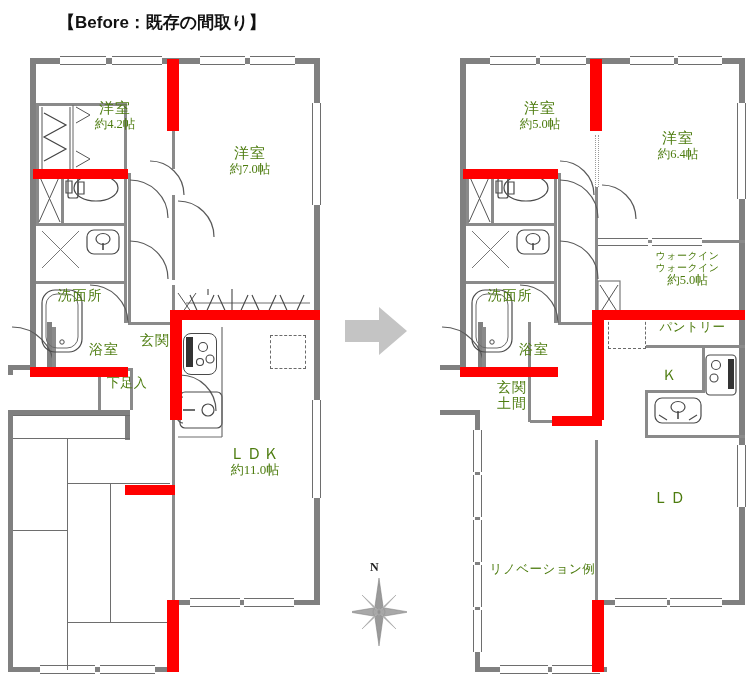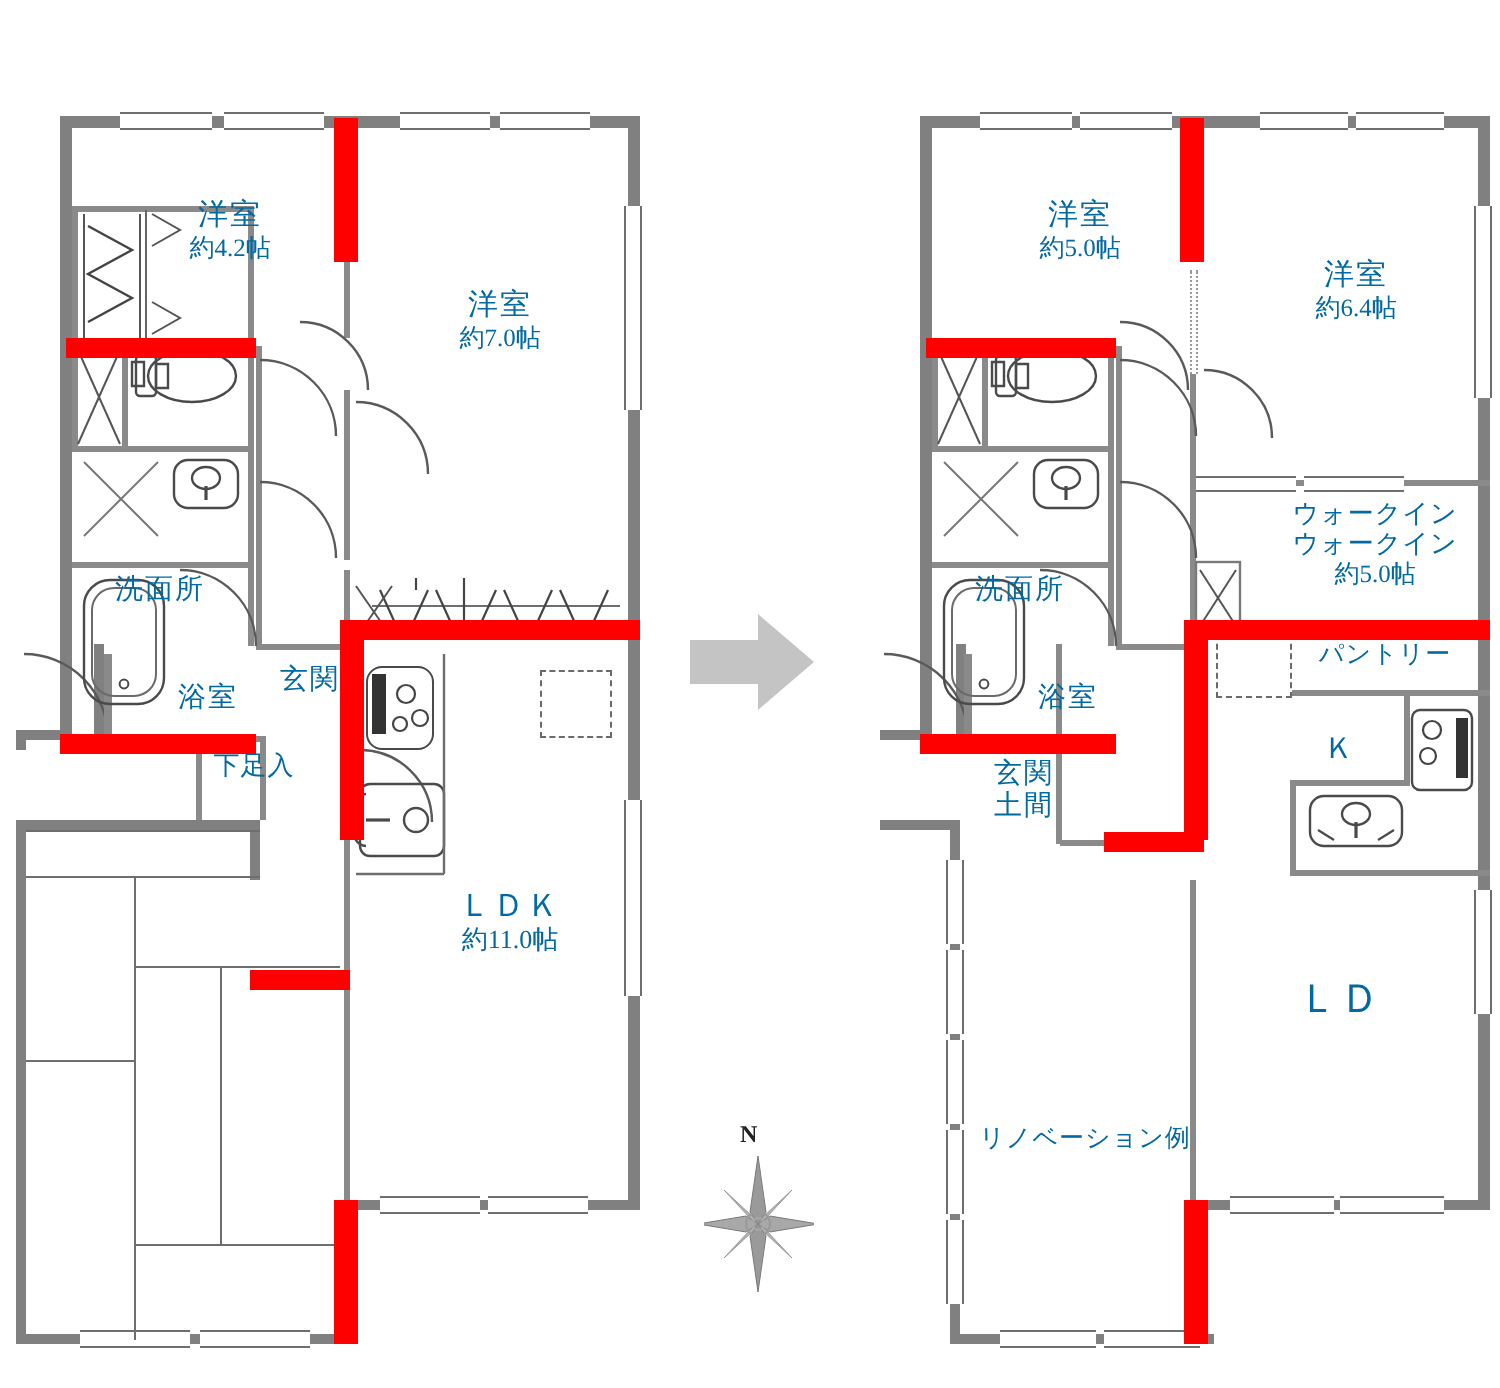--- a/index.html
+++ b/index.html
@@ -21,26 +21,26 @@
   
   .panel{position:absolute;}
   #panel-before{left:0px;top:45px;width:335px;height:645px;}
   #panel-after{left:440px;top:45px;width:310px;height:645px;}
 
   
   .wall{position:absolute;background:#808080;}
   .wall.thin{background:#8a8a8a;}
   .redwall{position:absolute;background:#ff0000;z-index:40;}
   .fill-white{position:absolute;background:#ffffff;}
-  .lbl{position:absolute;white-space:nowrap;text-align:center;color:#0369a1;
+  .lbl{position:absolute;white-space:nowrap;text-align:center;color:#4d7c0f;
        font-family:"Liberation Serif","DejaVu Serif",serif;line-height:1.15;}
   .lbl .nm{display:block;font-size:15px;letter-spacing:1px;}
   .lbl .sz{display:block;font-size:12.5px;letter-spacing:0px;}
   .lbl.one .nm{font-size:14px;}
-  .lbl.sm .nm{font-size:13px;letter-spacing:0.5px;}
+  .lbl.sm .nm{font-size:10px;letter-spacing:0.5px;}
   .lbl.sm .sz{font-size:11px;}
 
   
   .fx{position:absolute;box-sizing:border-box;border:1.2px solid #4a4a4a;background:#fff;}
   .fx.r8{border-radius:8px;}
   .dash{position:absolute;box-sizing:border-box;border:1px dashed #6a6a6a;background:#fff;}
   .hline{position:absolute;background:#6e6e6e;height:1px;}
   .vline{position:absolute;background:#6e6e6e;width:1px;}
   svg.ov{position:absolute;left:0;top:0;overflow:visible;}
 
@@ -56,20 +56,21 @@
   
   #compass{position:absolute;left:352px;top:560px;width:55px;height:90px;}
   #compass .nlab{position:absolute;left:18px;top:0px;font-size:12px;font-weight:bold;
      font-family:"Liberation Serif","DejaVu Serif",serif;color:#222;}
 </style>
 </head>
 <body>
 
 <div class="page">
 
+  <div class="plan-title" id="title-before">【Before：既存の間取り】</div>
 
   <div class="panel" id="panel-before">
 
     <div class="wall" style="left:30px;top:13px;width:290px;height:6px;"></div>
 
     <div class="wall" style="left:314px;top:13px;width:6px;height:455px;"></div>
 
     <div class="wall" style="left:30px;top:13px;width:6px;height:310px;"></div>
 
     <div class="wall" style="left:8px;top:320px;width:28px;height:5px;"></div>
@@ -353,21 +354,21 @@
       <span class="nm">ウォークイン</span>
       <span class="sz" style="font-size:12.5px;">約5.0帖</span>
     </div>
     <div class="lbl sm one" style="left:205px;top:275px;width:95px;">
       <span class="nm" style="font-size:12.5px;">パントリー</span>
     </div>
     <div class="lbl one" style="left:215px;top:322px;width:30px;">
       <span class="nm" style="font-size:15px;">Ｋ</span>
     </div>
     <div class="lbl one" style="left:205px;top:444px;width:50px;">
-      <span class="nm spaced" style="font-size:20px;">ＬＤ</span>
+      <span class="nm spaced" style="font-size:16px;">ＬＤ</span>
     </div>
     <div class="lbl one" style="left:30px;top:243px;width:80px;">
       <span class="nm">洗面所</span>
     </div>
     <div class="lbl one" style="left:68px;top:297px;width:52px;">
       <span class="nm">浴室</span>
     </div>
     <div class="lbl" style="left:48px;top:335px;width:48px;">
       <span class="nm" style="font-size:14px;">玄関</span>
       <span class="nm" style="font-size:14px;">土間</span>

